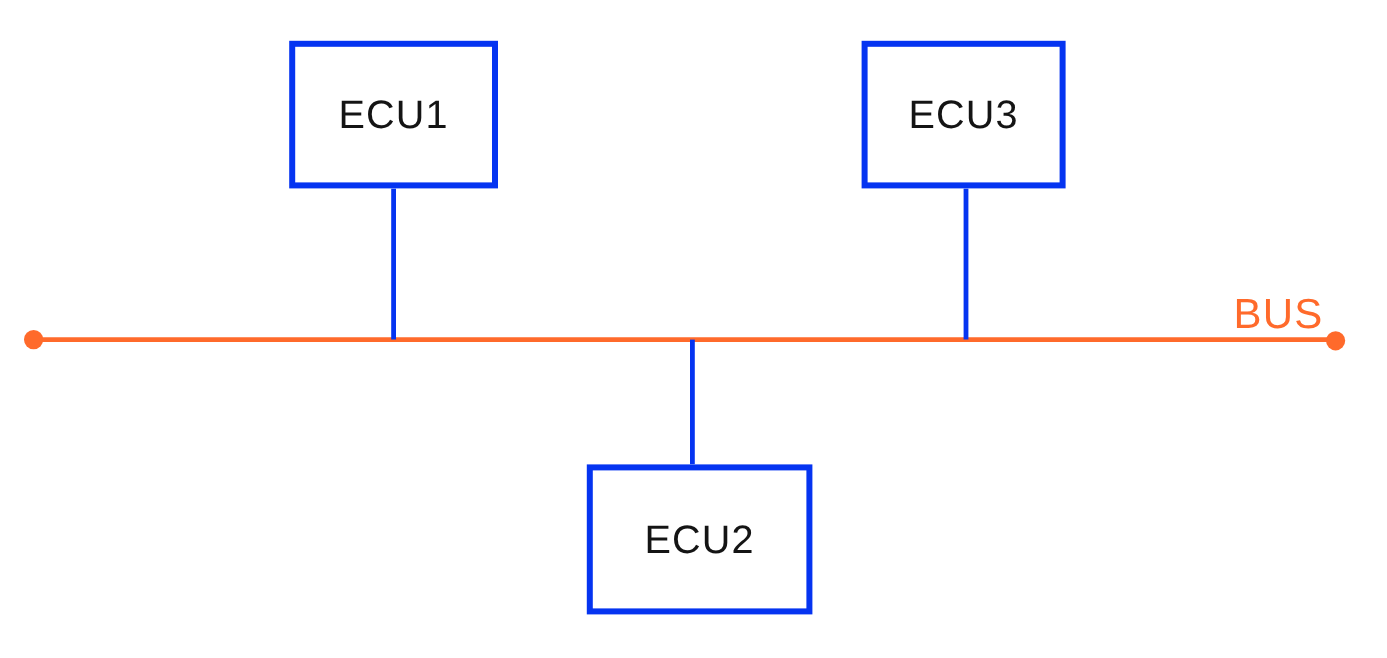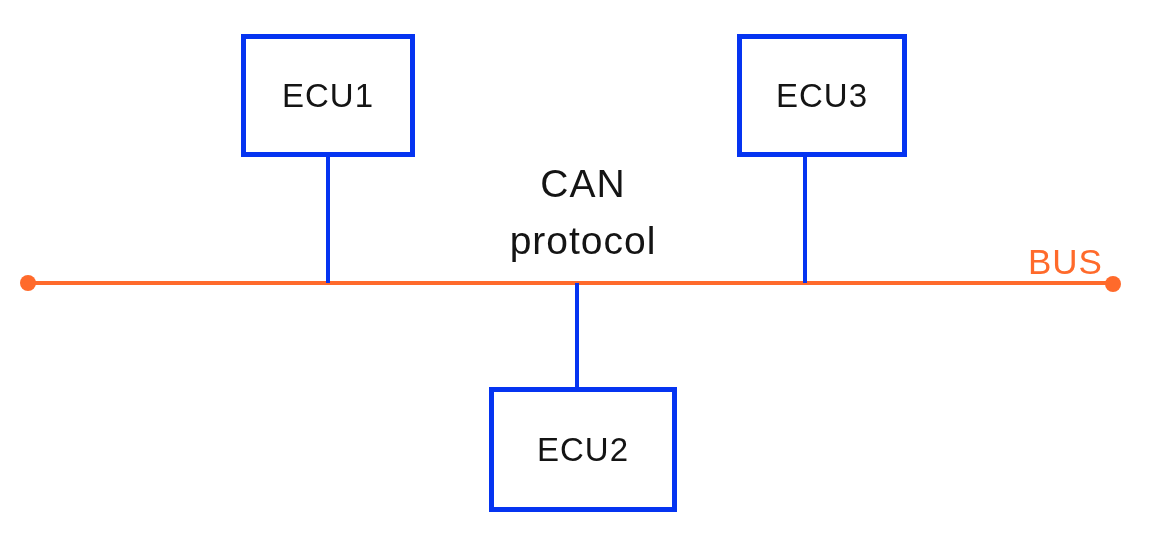--- a/index.html
+++ b/index.html
@@ -22,21 +22,21 @@
     background:#ffffff;
     display:flex;align-items:center;justify-content:center;
     box-sizing:border-box;
   }
   .ecu-label{
     color:var(--ink);
     font-size:33px;
     letter-spacing:1px;
   }
   .ecu1{left:241px;top:34px;width:174px;height:123px;}
-  .ecu3{left:718px;top:34px;width:170px;height:123px;margin-left:19px;}
+  .ecu3{left:718px;top:34px;width:170px;height:123px;}
   .ecu2{left:489px;top:387px;width:188px;height:125px;}
   .diagram-title{
     position:absolute;
     left:433px;top:155px;width:300px;
     text-align:center;
     color:var(--ink);
     font-size:39px;
     line-height:57px;
     letter-spacing:1px;
   }
@@ -70,20 +70,16 @@
   </div>
 
   <div class="ecu-box ecu3">
     <span class="ecu-label">ECU3</span>
   </div>
 
   <div class="ecu-box ecu2">
     <span class="ecu-label">ECU2</span>
   </div>
 
-  <div class="diagram-title">
-    <div>CAN</div>
-    <div>protocol</div>
-  </div>
 
   <div class="bus-label">BUS</div>
 
 </div>
 
 </body></html>

